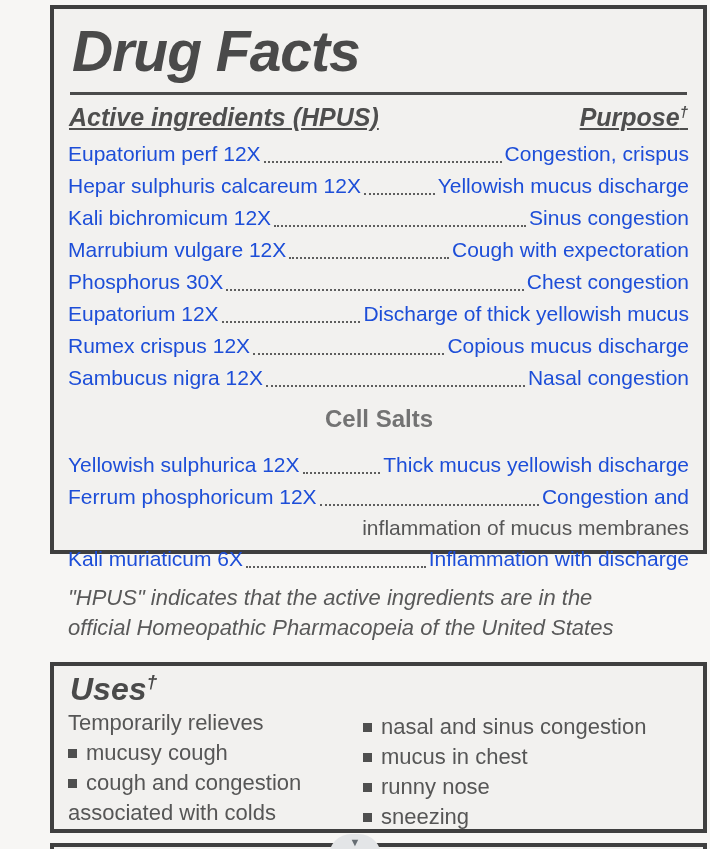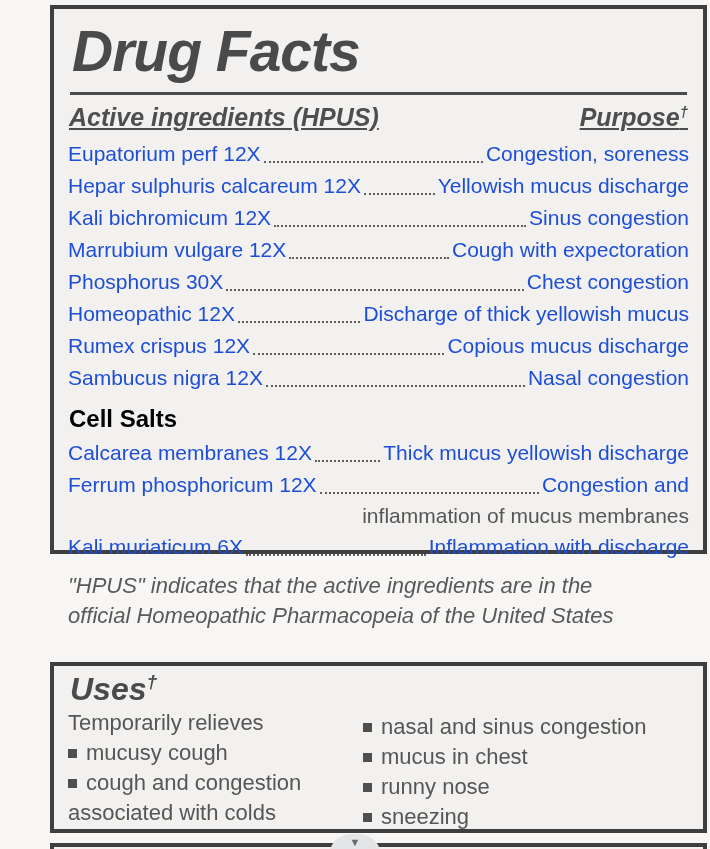--- a/index.html
+++ b/index.html
@@ -66,23 +66,24 @@
   .ing-purpose { white-space:nowrap; text-align:right; }
   .wrap-line {
     font-size:21px;
     line-height:30px;
     text-align:right;
     color:#565656;
   }
   .cell-salts-heading {
     font-weight:bold;
     font-size:24px;
-    color:#000000;
+    color:#737373;
     line-height:28px;
-    margin:11px 0 4px 1px;
+    margin:11px 0 16px 1px;
+    text-align:center;
   }
   .hpus-note {
     font-style:italic;
     font-size:22px;
     line-height:30px;
     color:#595959;
     margin-top:8px;
   }
 
   .uses-heading {
@@ -146,21 +147,21 @@
     <span>Active ingredients (HPUS)</span>
     <span><span>Purpose</span><sup>†</sup></span>
   </div>
 
   <div class="ing-list">
 
       <div class="ing-group">
         <div class="ing-row">
           <span class="ing-name">Eupatorium perf 12X</span>
           <span class="dots"></span>
-          <span class="ing-purpose">Congestion, soreness</span>
+          <span class="ing-purpose">Congestion, crispus</span>
         </div>
 
       </div>
 
       <div class="ing-group">
         <div class="ing-row">
           <span class="ing-name">Hepar sulphuris calcareum 12X</span>
           <span class="dots"></span>
           <span class="ing-purpose">Yellowish mucus discharge</span>
         </div>
@@ -189,21 +190,21 @@
         <div class="ing-row">
           <span class="ing-name">Phosphorus 30X</span>
           <span class="dots"></span>
           <span class="ing-purpose">Chest congestion</span>
         </div>
 
       </div>
 
       <div class="ing-group">
         <div class="ing-row">
-          <span class="ing-name">Homeopathic 12X</span>
+          <span class="ing-name">Eupatorium 12X</span>
           <span class="dots"></span>
           <span class="ing-purpose">Discharge of thick yellowish mucus</span>
         </div>
 
       </div>
 
       <div class="ing-group">
         <div class="ing-row">
           <span class="ing-name">Rumex crispus 12X</span>
           <span class="dots"></span>
@@ -221,21 +222,21 @@
 
       </div>
     </div>
 
   <div class="cell-salts-heading">Cell Salts</div>
 
   <div class="ing-list">
 
       <div class="ing-group">
         <div class="ing-row">
-          <span class="ing-name">Calcarea membranes 12X</span>
+          <span class="ing-name">Yellowish sulphurica 12X</span>
           <span class="dots"></span>
           <span class="ing-purpose">Thick mucus yellowish discharge</span>
         </div>
 
       </div>
 
       <div class="ing-group">
         <div class="ing-row">
           <span class="ing-name">Ferrum phosphoricum 12X</span>
           <span class="dots"></span>

